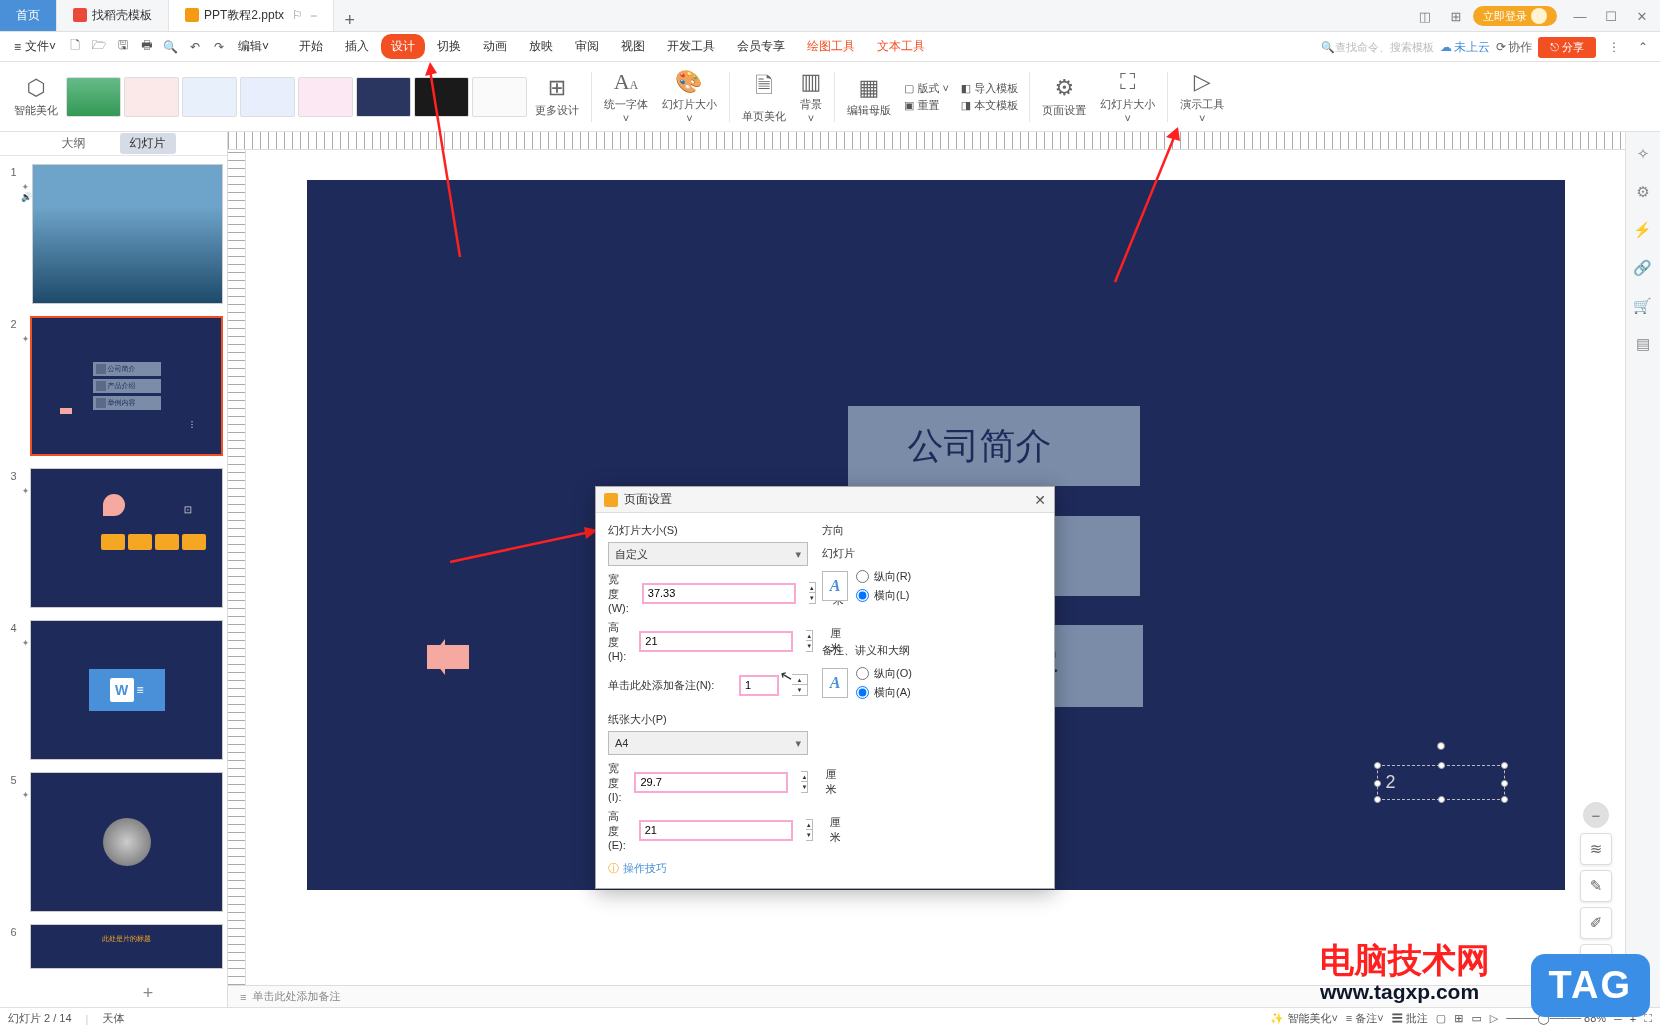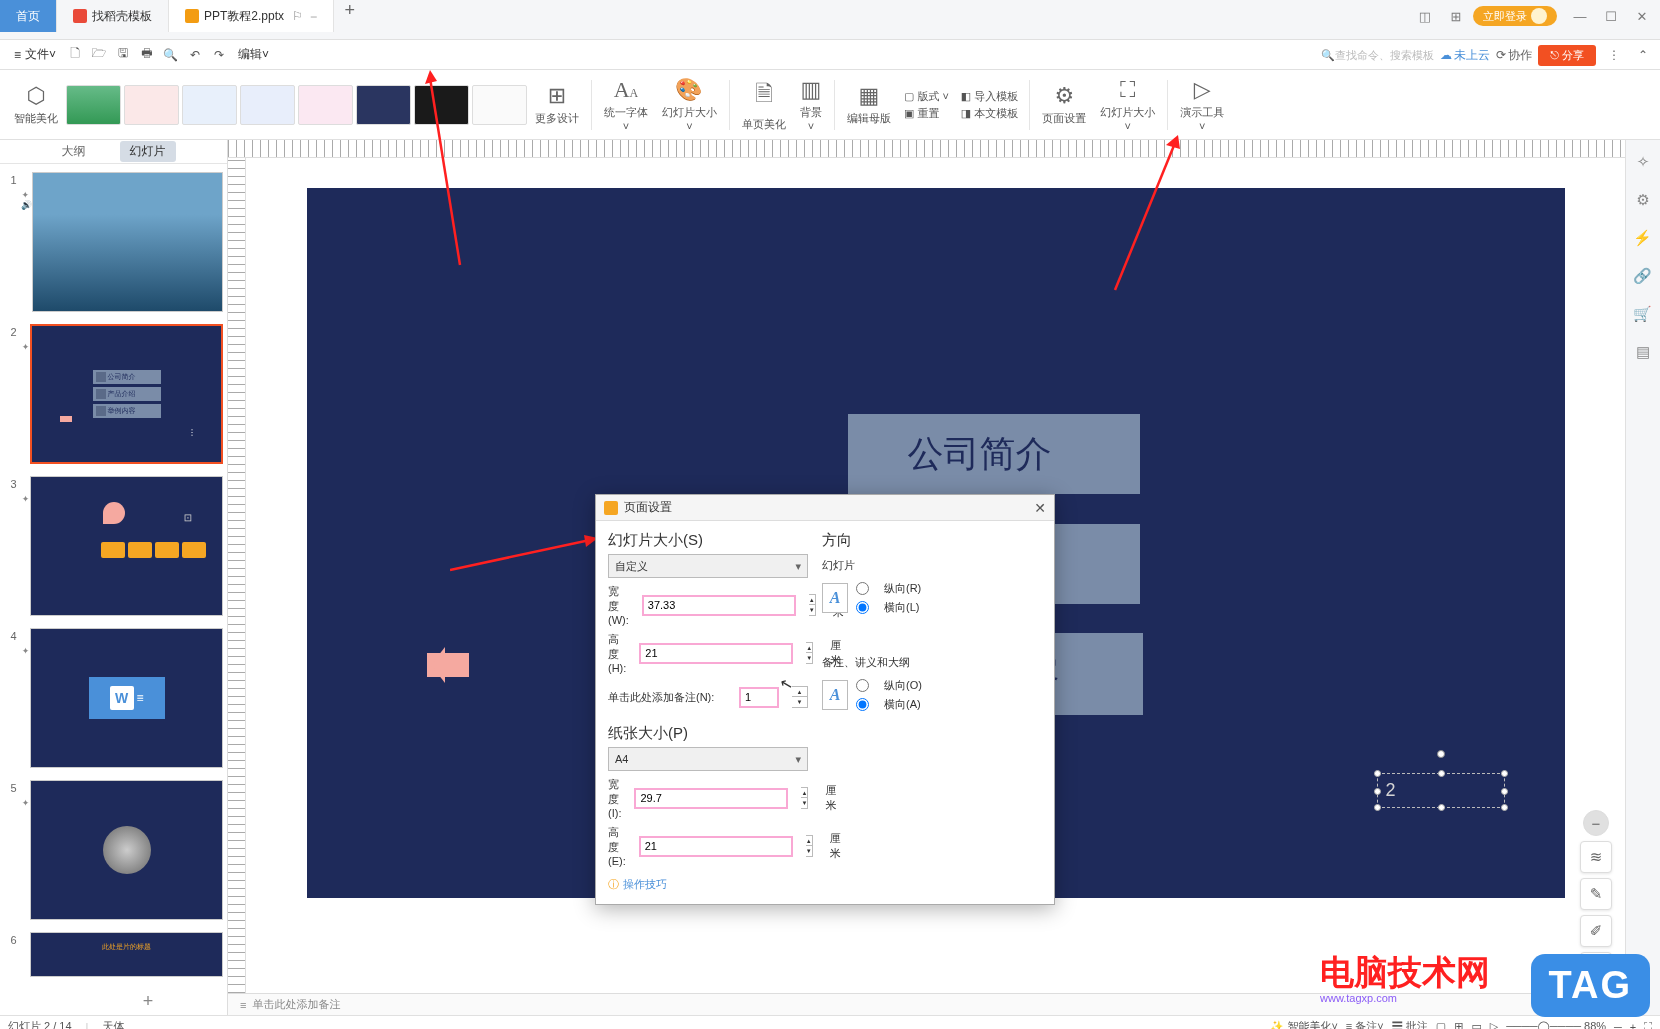--- a/index.html
+++ b/index.html
@@ -1,19 +1,19 @@
 <!DOCTYPE html>
 <html><head>
 <meta charset="utf-8">
 <style>
 * { box-sizing: border-box; margin: 0; padding: 0; }
 body { font-family: "Microsoft YaHei", sans-serif; font-size: 12px; background: #fff; color: #333; width: 1660px; height: 1029px; overflow: hidden; position: relative; }
 
 
-.titlebar { height: 40px; background: #f5f6f8; display: flex; align-items: flex-start; border-bottom: 1px solid #e0e0e0; position: relative; }
+.titlebar { height: 32px; background: #f5f6f8; display: flex; align-items: flex-end; border-bottom: 1px solid #e0e0e0; position: relative; }
 .tab { height: 32px; display: flex; align-items: center; padding: 0 16px; cursor: pointer; position: relative; border-right: 1px solid #e3e3e3; font-size: 12px; }
 .tab.home { background: #4a90d9; color: #fff; }
 .tab.active { background: #fff; }
 .tab-icon { width: 14px; height: 14px; margin-right: 5px; display: inline-block; }
 .tab-icon.red { background: #e94a3a; border-radius: 2px; }
 .tab-icon.orange { background: #f39c12; border-radius: 2px; }
 .tab-close { margin-left: 8px; color: #888; cursor: pointer; }
 .tab-plus { width: 32px; text-align: center; color: #666; font-size: 18px; cursor: pointer; }
 .win-controls { position: absolute; right: 4px; top: 0; display: flex; align-items: center; height: 32px; gap: 3px; }
 .win-btn { width: 28px; height: 28px; display:flex; align-items:center; justify-content:center; color: #7a7a7a; cursor: pointer; font-size: 13px; }
@@ -125,50 +125,50 @@
 
 .dialog-overlay{position:absolute; left:595px; top:354px; width:460px; background:#fff; border:1px solid #aaa; box-shadow:0 4px 20px rgba(0,0,0,0.3); z-index:100;}
 .dlg-title{height:26px;background:#f5f5f5;display:flex;align-items:center;padding:0 8px;font-size:12px;border-bottom:1px solid #ddd;}
 .dlg-title .dt-icon{width:14px;height:14px;background:#f5a623;border-radius:2px;margin-right:6px;}
 .dlg-title .dt-close{margin-left:auto;cursor:pointer;font-size:14px;color:#555;}
 .dlg-body{display:flex;padding:10px 12px 12px;gap: 14px;}
 .dlg-col{display:flex;flex-direction:column;}
 .dlg-col.c1{width: 200px;}
 .dlg-col.c2{width: 118px;}
 .dlg-col.c3{width: 78px; gap: 8px;}
-.dlg-label{font-size:15px;color:#333;margin-bottom:4px;}
+.dlg-label{font-size:11px;color:#333;margin-bottom:4px;}
 .dlg-select{width:100%;height:24px;border:1px solid #bbb;background:#f0f0f0;display:flex;align-items:center;padding:0 6px;font-size:11px;position:relative;}
 .dlg-select:after{content:'▾';position:absolute;right:6px;color:#666;}
 .dlg-row{display:flex;align-items:center;margin-top:6px;font-size:11px;gap:13px;}
 .dlg-row label{width:54px;}
 .dlg-input{flex:1;height:21px;border:2px solid #f9a8d4;padding:0 4px;font-size:11px;}
 .dlg-spin{width:16px;display:flex;flex-direction:column;border:1px solid #bbb;border-left:none;}
 .dlg-spin span{height:10px;font-size:6px;text-align:center;line-height:10px;cursor:pointer;}
 .dlg-spin span:first-child{border-bottom:1px solid #bbb;}
 .dlg-unit{margin-left:4px;}
 .dlg-radio-group{border:none;padding:0;}
-.dlg-radio-row{display:flex;align-items:center;gap:15px;font-size:11px;margin:4px 0;}
+.dlg-radio-row{display:flex;align-items:center;gap:5px;font-size:11px;margin:4px 0;}
 .dlg-orient-icon{width:26px;height:30px;border:1px solid #bbb;background:#fff;display:flex;align-items:center;justify-content:center;font-size:16px;color:#4a90d9;font-weight:bold;font-style:italic;font-family:serif;}
 .dlg-btn{width:76px;height:26px;border:1px solid #bbb;background:#f5f5f5;font-size:12px;cursor:pointer;}
 .dlg-btn.primary{border:2px solid #4a90d9;}
 .dlg-link{color:#4a90d9;font-size:11px;cursor:pointer;margin-top:10px;display:flex;align-items:center;gap:4px;}
 .dlg-link:before{content:'ⓘ';color:#f5a623;}
 .dlg-sec2{margin-top:16px;}
 
 
 .cursor-arrow{position:absolute;left:780px;top:535px;z-index:200;font-size:15px;transform:rotate(-15deg);}
 
 
 .anno-arrow { position:absolute; z-index: 50; }
 .anno-line { stroke:#ff2020; stroke-width:2.5; fill:none; }
 .anno-head { fill:#ff2020; }
 
 
 .wm1 { position:absolute; right:170px; bottom:25px; z-index:300; font-size:34px; font-weight:bold; color:#ff2020; font-family:"SimHei",sans-serif; }
-.wm1 .sub{font-size:11px;font-weight:normal;display:block;color:#8b5cf6; margin-top:-4px;}
+.wm1 .sub{font-size:21px;font-weight:bold;display:block;color:#0f172a; margin-top:-4px;}
 .wm2 { position:absolute; right:10px; bottom:12px; z-index:300; background:#3a8ee6; color:#fff; font-size:38px; font-weight:bold; padding: 10px 18px; border-radius:14px; letter-spacing:2px;}
 
 </style>
 </head>
 <body>
 
 <div class="titlebar">
   <div class="tab home">首页</div>
   <div class="tab">
     <span class="tab-icon red"></span>
@@ -198,20 +198,34 @@
   <div class="menu-left">
     <div class="file-menu">≡ <span style="margin-left:4px;">文件</span> ˅</div>
     <div class="tool-icon">🗋</div>
     <div class="tool-icon">🗁</div>
     <div class="tool-icon">🖫</div>
     <div class="tool-icon">🖶</div>
     <div class="tool-icon">🔍</div>
     <div class="tool-icon">↶</div>
     <div class="tool-icon">↷</div>
     <div class="file-menu"><span>编辑</span> ˅</div>
+  </div>
+  <div class="menu-tabs">
+    <div class="menu-tab">开始</div>
+    <div class="menu-tab">插入</div>
+    <div class="menu-tab active">设计</div>
+    <div class="menu-tab">切换</div>
+    <div class="menu-tab">动画</div>
+    <div class="menu-tab">放映</div>
+    <div class="menu-tab">审阅</div>
+    <div class="menu-tab">视图</div>
+    <div class="menu-tab">开发工具</div>
+    <div class="menu-tab">会员专享</div>
+    <div class="menu-tab orange">绘图工具</div>
+    <div class="menu-tab orange">文本工具</div>
   </div>
   <div class="menu-right">
     <div class="search-box">🔍 <span>查找命令、搜索模板</span></div>
     <div class="cloud-link">☁ <span>未上云</span></div>
     <div class="cloud-link" style="color:#666;">⟳ <span>协作</span></div>
     <div class="share-btn">⎋ <span>分享</span></div>
     <div class="more-dots">⋮</div>
     <div class="more-dots">⌃</div>
   </div>
 </div>

